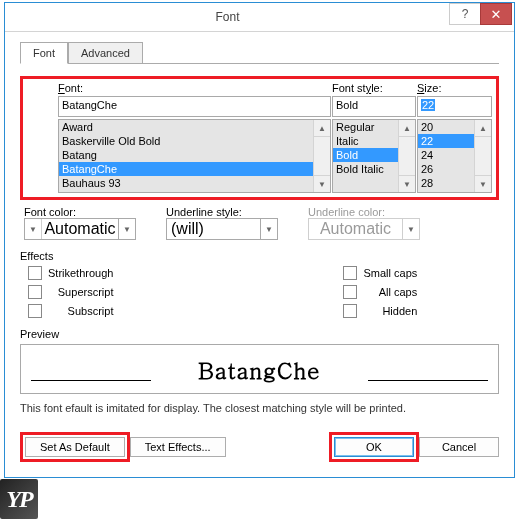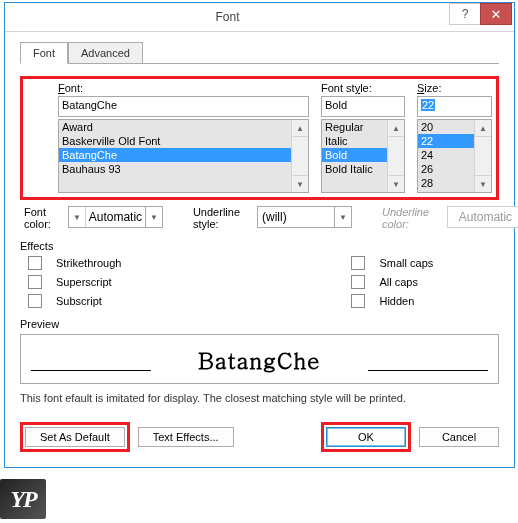--- a/index.html
+++ b/index.html
@@ -78,21 +78,21 @@
   background: #fff;
   border-bottom: 1px solid #fff;
 }
 .highlight-box {
   border: 3px solid #ee1c25;
   padding: 3px 4px 4px 4px;
   margin-bottom: 6px;
 }
 .toprow {
   display: flex;
-  gap: 12px;
+  gap: 1px;
   padding-left: 31px;
 }
 .col { display: flex; flex-direction: column; }
 .font-col { flex: 1; }
 .style-col { width: 84px; }
 .size-col { width: 75px; }
 .field-label {
   margin-bottom: 2px;
 }
 .field-label .u { text-decoration: underline; }
@@ -143,33 +143,33 @@
 .listbox .item.selected {
   background: #3399ff;
   color: #fff;
 }
 .midrow {
   display: flex;
   gap: 30px;
   margin-top: 6px;
   padding: 0 4px;
 }
-.midcol { display:flex;}
+.midcol { display:flex;flex-direction:column;}
 .dropdown {
   display: flex;
   border: 1px solid #a9a9a9;
   height: 20px;
   background:#fff;
   width: 110px;
 }
 .dropdown.disabled { color:#9a9a9a; border-color:#cfcfcf;}
 .dropdown .dd-text {
   flex:1;
   display:flex;align-items:center;justify-content:center;
-  font-size:12px;
+  font-size:16px;
 }
 .dropdown .dd-left {
   width: 16px;
   border-right: 1px solid #cfcfcf;
   display:flex;align-items:center;justify-content:center;
   font-size:8px;color:#666;
 }
 .dropdown .dd-btn {
   width: 16px;
   border-left: 1px solid #a9a9a9;
@@ -181,21 +181,21 @@
   margin-top: 10px;
   margin-bottom: 4px;
 }
 .effects {
   display: flex;
   padding-left: 8px;
 }
 .effcol { display:flex;flex-direction:column;gap:5px;}
 .effcol.right { margin-left: 230px; flex:0;}
 .chk {
-  display:flex;align-items:center;gap:14px;white-space:nowrap;
+  display:flex;align-items:center;gap:6px;white-space:nowrap;justify-content:space-between;
 }
 .chkbox {
   width:12px;height:12px;border:1px solid #888;background:#fff;
 }
 .preview-box {
   border: 1px solid #a9a9a9;
   height: 48px;
   display:flex;align-items:center;justify-content:center;
   margin-top:2px;
   position:relative;
@@ -209,21 +209,20 @@
 .preview-line { position:absolute;height:1px;background:#000;bottom:12px;}
 .preview-line.l{left:10px;width:120px;}
 .preview-line.r{right:10px;width:120px;}
 .note {
   margin-top:8px;
   font-size:11px;
   color:#333;
 }
 .btnrow {
   display:flex;
-  gap:8px;
   margin-top:18px;
   align-items:center;
 }
 .btn {
   border:1px solid #adadad;
   background:#fdfdfd;
   padding: 3px 14px;
   font-size:11px;
   min-width: 50px;
   text-align:center;
@@ -233,21 +232,21 @@
   box-shadow: inset 0 0 0 1px #7cc1ee;
 }
 .ring {
   border:3px solid #ee1c25;
   padding:2px;
 }
 .spacer{flex:1;}
 .logo {
   position:absolute;
   left:0;bottom:4px;
-  width:46px;height:40px;
+  width:38px;height:40px;
   background: linear-gradient(135deg,#222,#555);
   color:#fff;
   font-family: Georgia, serif;
   font-style: italic;
   font-weight: bold;
   font-size: 24px;
   display:flex;align-items:center;justify-content:center;
   border-radius: 2px;
   letter-spacing:-2px;
 }
@@ -270,21 +269,22 @@
       <div class="tab">Advanced</div>
     </div>
 
     <div class="highlight-box">
       <div class="toprow">
         <div class="col font-col">
           <div class="field-label"><span class="u">F</span>ont:</div>
           <div class="tbox">BatangChe</div>
           <div class="listbox">
             <div class="item">Award</div>
-            <div class="item">Baskerville Old Font</div>
+            <div class="item">Baskerville Old Bold</div>
+            <div class="item">Batang</div>
             <div class="item selected">BatangChe</div>
             <div class="item">Bauhaus 93</div>
             <div class="sb">
               <div class="sb-btn">▲</div>
               <div class="sb-btn bot">▼</div>
             </div>
           </div>
         </div>
         <div class="col style-col">
           <div class="field-label">Font st<span class="u">y</span>le:</div>
@@ -328,21 +328,21 @@
         </div>
       </div>
       <div class="midcol">
         <div><span class="u">U</span>nderline style:</div>
         <div class="dropdown">
           <div class="dd-text" style="justify-content:flex-start;padding-left:4px;">(will)</div>
           <div class="dd-btn">▼</div>
         </div>
       </div>
       <div class="midcol">
-        <div style="color:#9a9a9a;font-style:italic;">Underl<span class="u">i</span>ne color:</div>
+        <div style="color:#9a9a9a;">Underl<span class="u">i</span>ne color:</div>
         <div class="dropdown disabled">
           <div class="dd-text">Automatic</div>
           <div class="dd-btn">▼</div>
         </div>
       </div>
     </div>
 
     <div class="section-label">Effects</div>
     <div class="effects">
       <div class="effcol">

